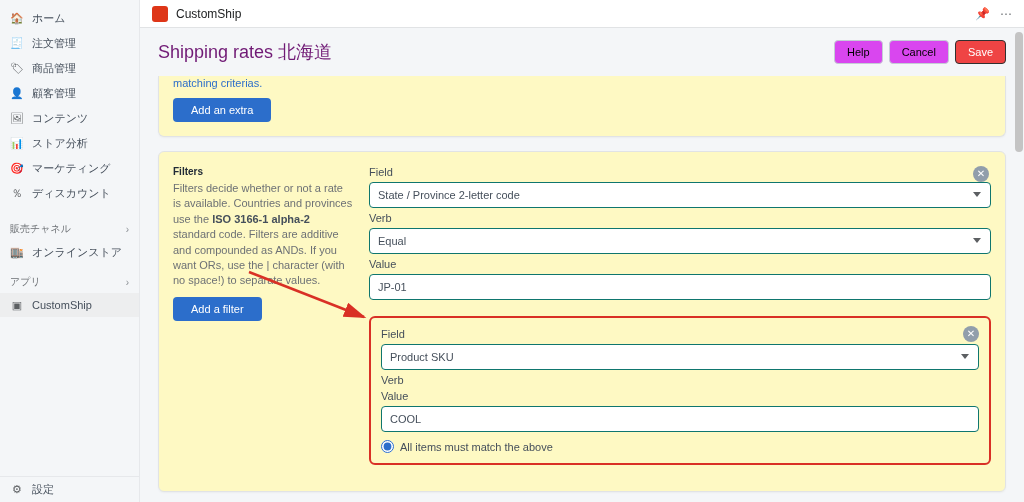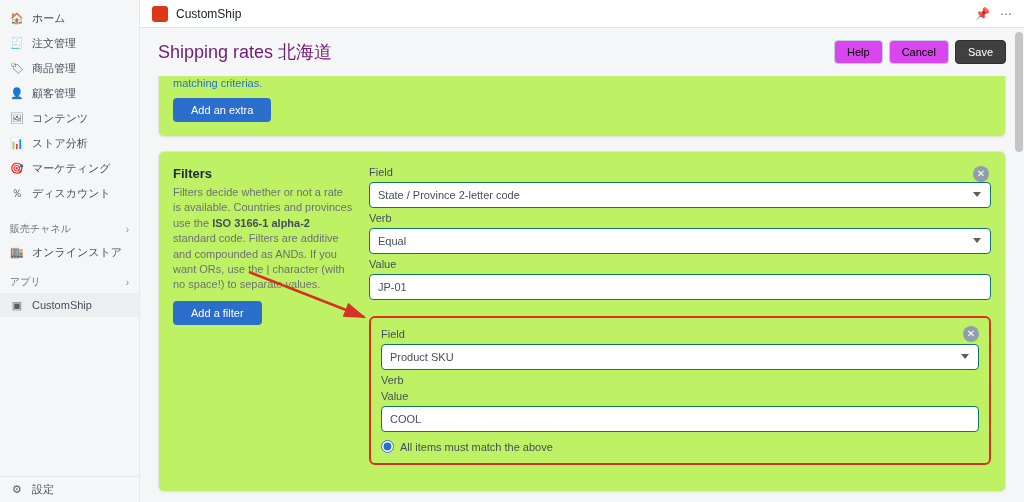--- a/index.html
+++ b/index.html
@@ -17,27 +17,27 @@
 .main { position: absolute; left: 140px; top: 0; right: 0; height: 502px; display: flex; flex-direction: column; }
 .topbar { height: 28px; background: #fff; border-bottom: 1px solid #e1e3e5; display: flex; align-items: center; padding: 0 12px; gap: 8px; }
 .app-icon { width: 16px; height: 16px; background: #de3618; border-radius: 3px; }
 .app-name { font-size: 12px; color: #202223; }
 .topbar-right { margin-left: auto; display: flex; gap: 10px; color: #6d7175; }
 
 .header { padding: 12px 18px; display: flex; align-items: center; background: #f4f6f8; }
 .header-title { font-size: 18px; color: #701a75; font-weight: 400; }
 .header-actions { margin-left: auto; display: flex; gap: 6px; }
 .btn { padding: 5px 12px; border-radius: 4px; font-size: 11px; cursor: pointer; border: 1px solid #c4cdd5; background: #d946ef; }
-.btn.dark { background: #404040; color: #fff; border-color: #303030; }
+.btn.dark { background: #ef4444; color: #fff; border-color: #303030; }
 
 .content { flex: 1; overflow-y: auto; padding: 0 18px 18px 18px; }
-.card { background: #bef264; border: 1px solid #e1e3e5; border-radius: 6px; margin-bottom: 14px; padding: 14px; display: flex; gap: 16px; box-shadow: 0 1px 2px rgba(0,0,0,0.04); }
+.card { background: #fef9c3; border: 1px solid #e1e3e5; border-radius: 6px; margin-bottom: 14px; padding: 14px; display: flex; gap: 16px; box-shadow: 0 1px 2px rgba(0,0,0,0.04); }
 .card.topcut { border-top-left-radius: 0; border-top-right-radius: 0; border-top: none; margin-top: 0; padding-top: 0; }
 .card-left { width: 180px; flex: 0 0 180px; }
-.card-left h3 { font-size: 13px; font-weight: 600; margin-bottom: 4px; }
+.card-left h3 { font-size: 10px; font-weight: 600; margin-bottom: 4px; }
 .card-left p { font-size: 11px; color: #6d7175; line-height: 1.4; }
 .card-left p b { color: #454f5b; }
 .pill-btn { background: #2c6ecb; color: #fff; border: none; border-radius: 4px; padding: 6px 18px; font-size: 11px; cursor: pointer; margin-top: 8px; }
 .card-right { flex: 1; }
 
 .hint-link { color: #2c6ecb; font-size: 11px; cursor: pointer; }
 
 .filter-block { position: relative; margin-bottom: 12px; }
 .filter-block.highlight { border: 2px solid #d93025; border-radius: 6px; padding: 10px; }
 .flabel { font-size: 11px; color: #454f5b; margin-bottom: 4px; display: block; }

